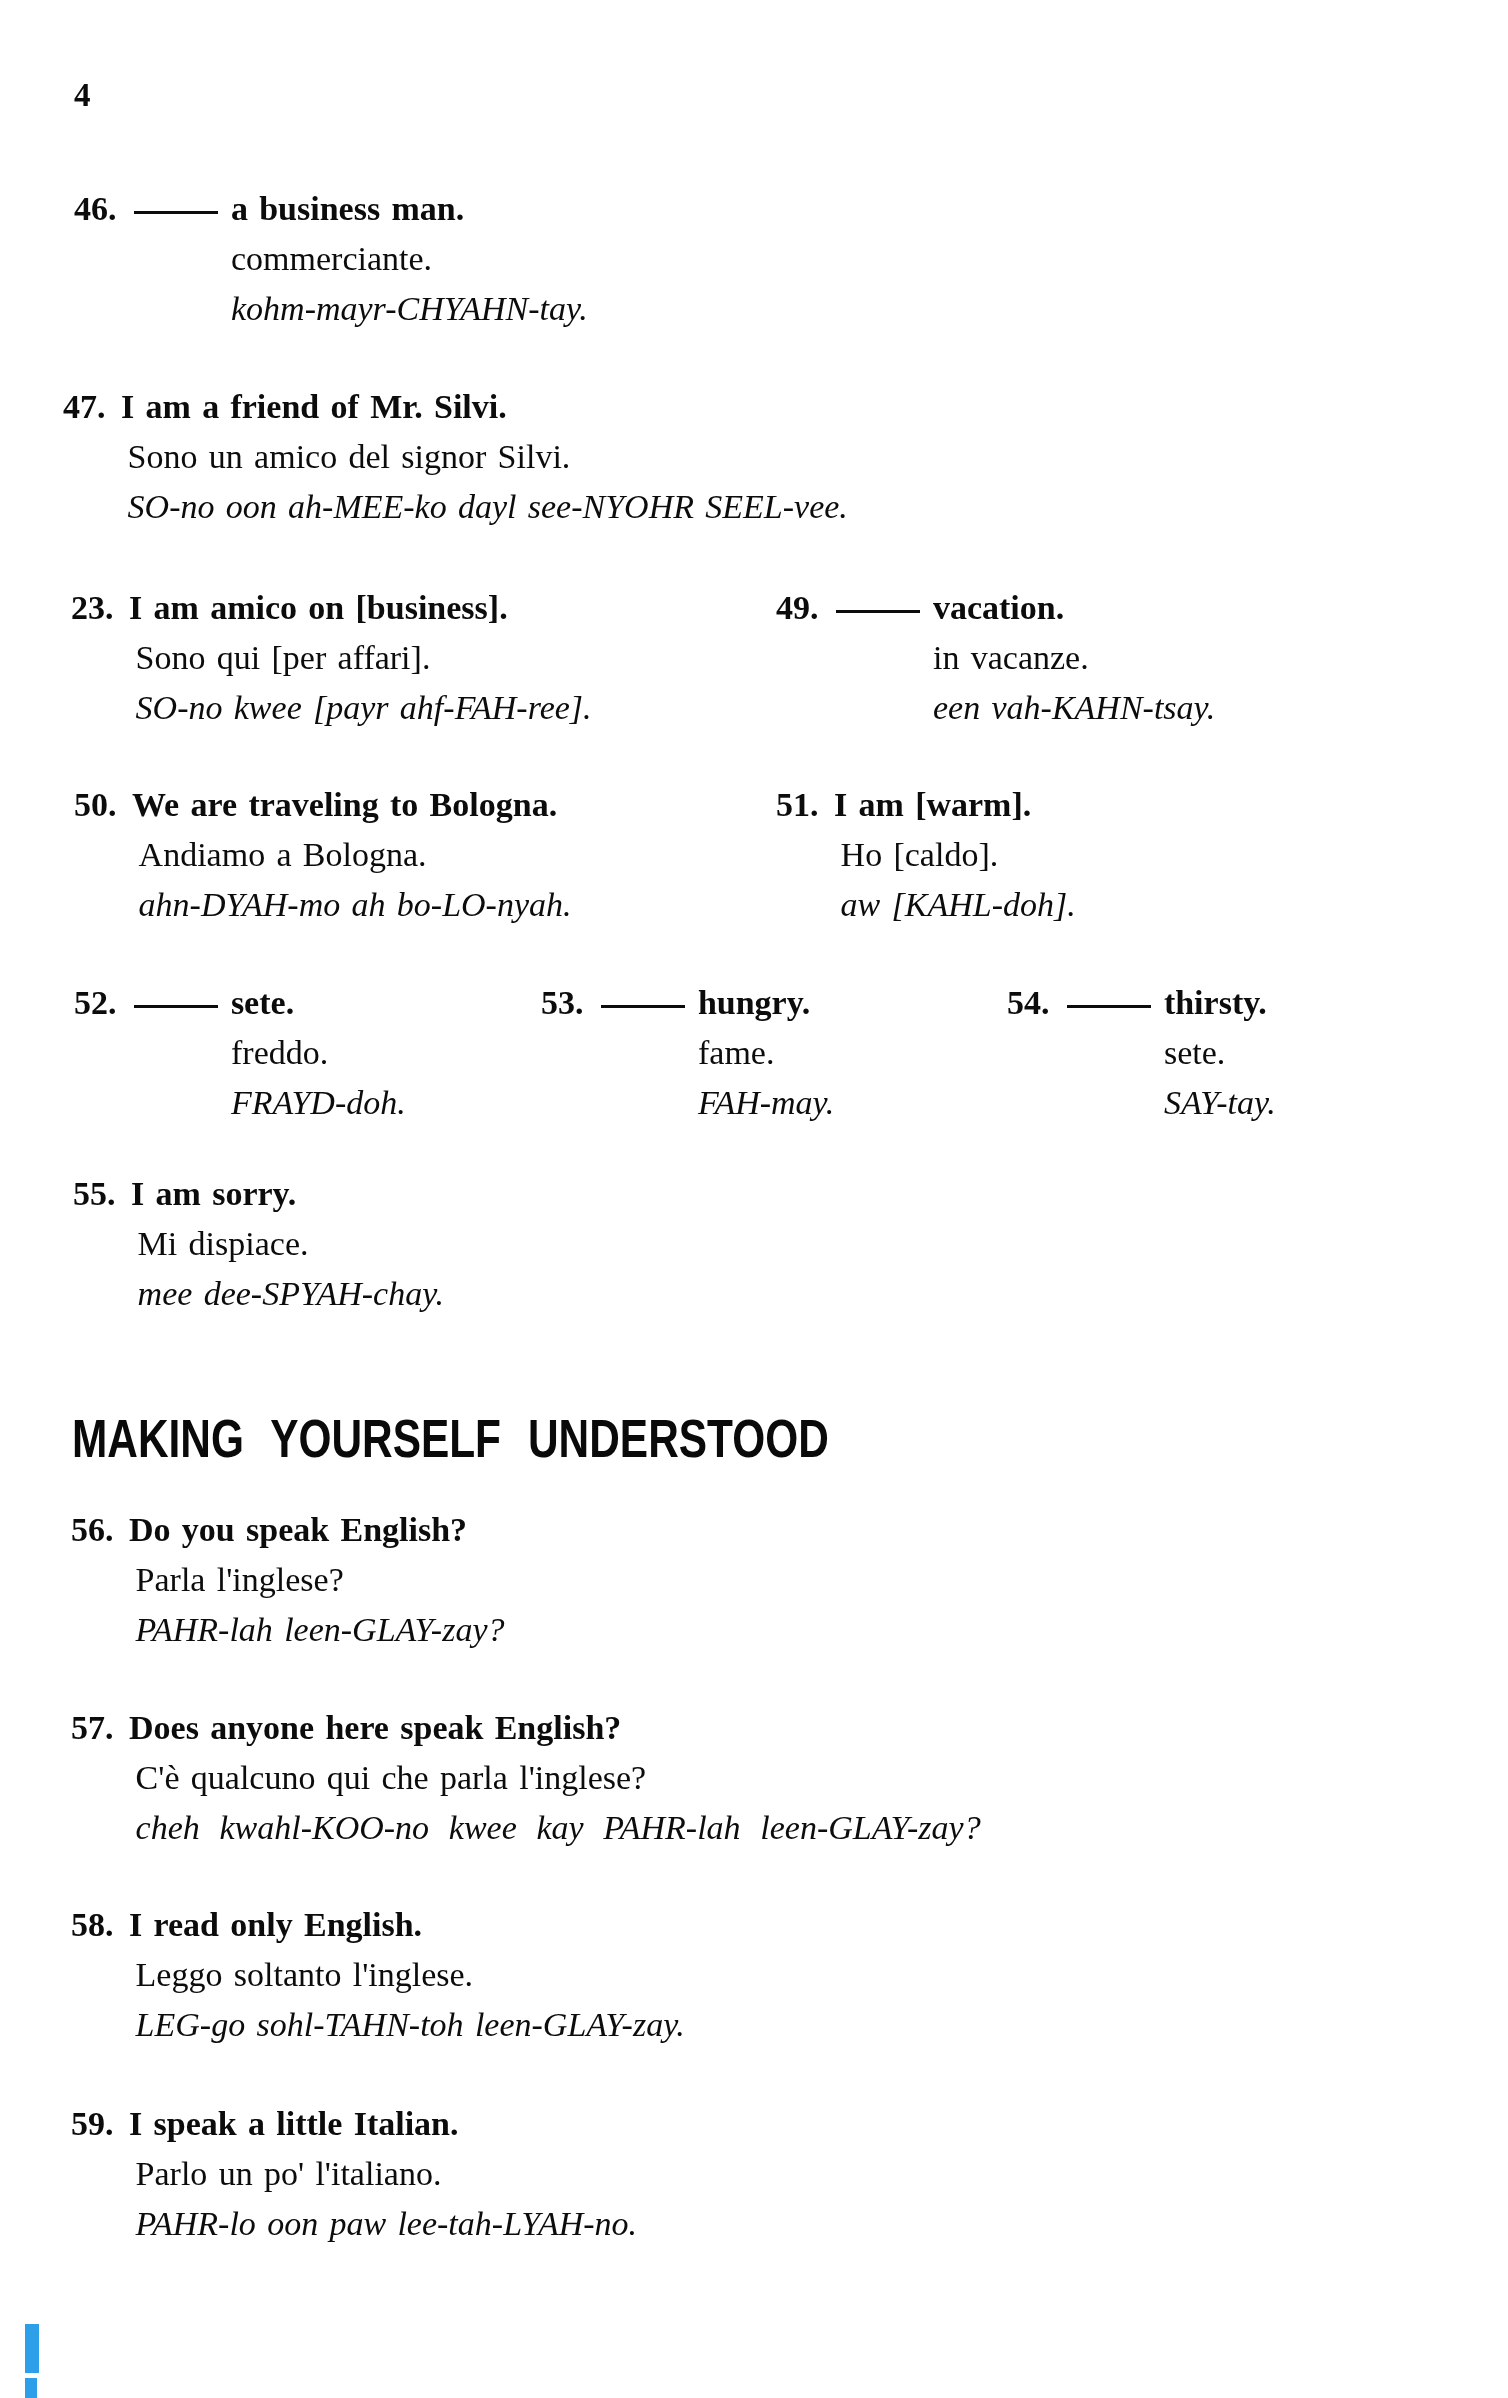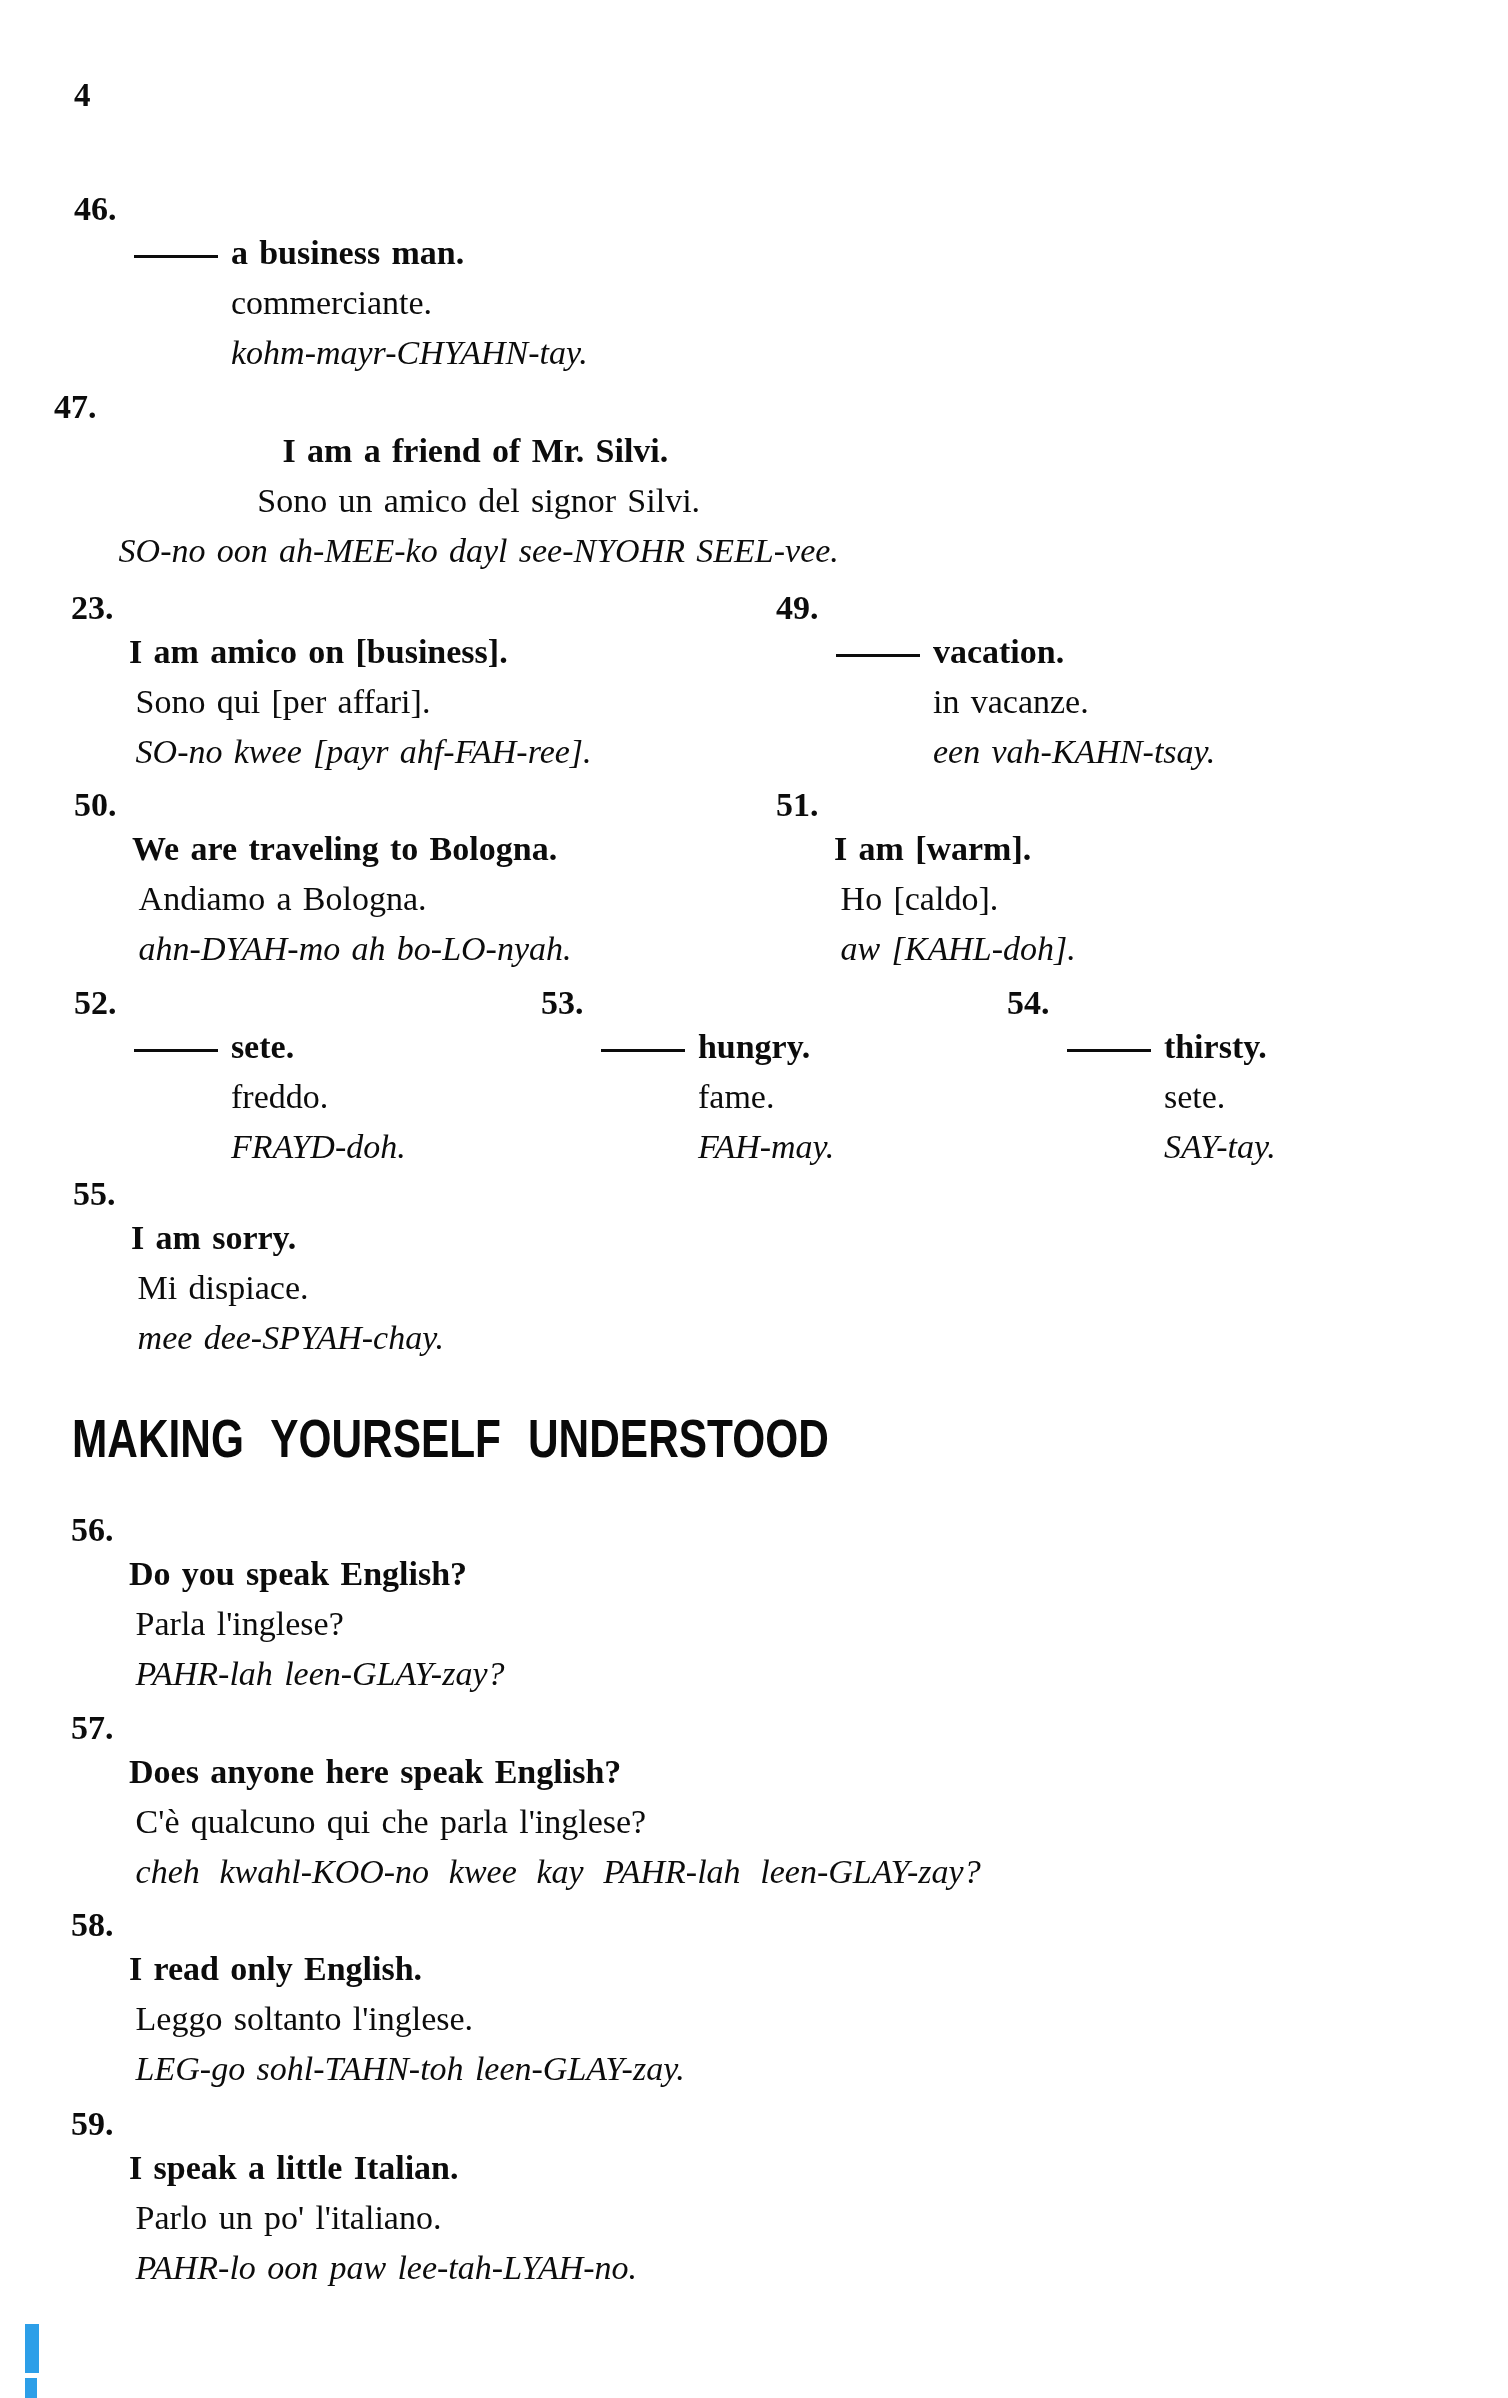--- a/index.html
+++ b/index.html
@@ -24,21 +24,21 @@
     position:absolute;
     font-size:34px;
     line-height:50px;
     white-space:nowrap;
     word-spacing:2.8px;
   }
   .num{
     position:absolute; left:0; top:0;
     font-weight:700;
   }
-  .body{ display:block; margin-left:58px;margin-top:44px; }
+  .body{ display:block; margin-left:58px; }
   .eng{ font-weight:700; }
   .sub{ margin-left:6.6px; }
   .phon{ font-style:italic; }
   .dashed .sub{ margin-left:99px; }
   .dash-line{
     display:inline-block;
     width:84px; height:0;
     border-top:3.7px solid #0c0c0c;
     vertical-align:middle;
     margin:0 13px 0 1.9px;
@@ -52,21 +52,21 @@
     line-height:56px;
     word-spacing:19px;
     letter-spacing:0px;
     transform:scaleX(0.80);
     transform-origin:left center;
     white-space:nowrap;
     color:#0a0a0a;
   }
   
   #e46{left:74px;  top:184px;}
-  #e47{left:54px;  top:382px;text-align:center;}
+  #e47{left:63px;  top:382px;}
   #e48{left:71px;  top:583px;}
   #e49{left:776px; top:583px;}
   #e50{left:74px;  top:780px;}
   #e51{left:776px; top:780px;}
   #e52{left:74px;  top:978px;}
   #e53{left:541px; top:978px;}
   #e54{left:1007px;top:978px;}
   #e55{left:73px;  top:1169px;}
   #e56{left:71px;  top:1505px;}
   #e57{left:71px;  top:1703px;}

